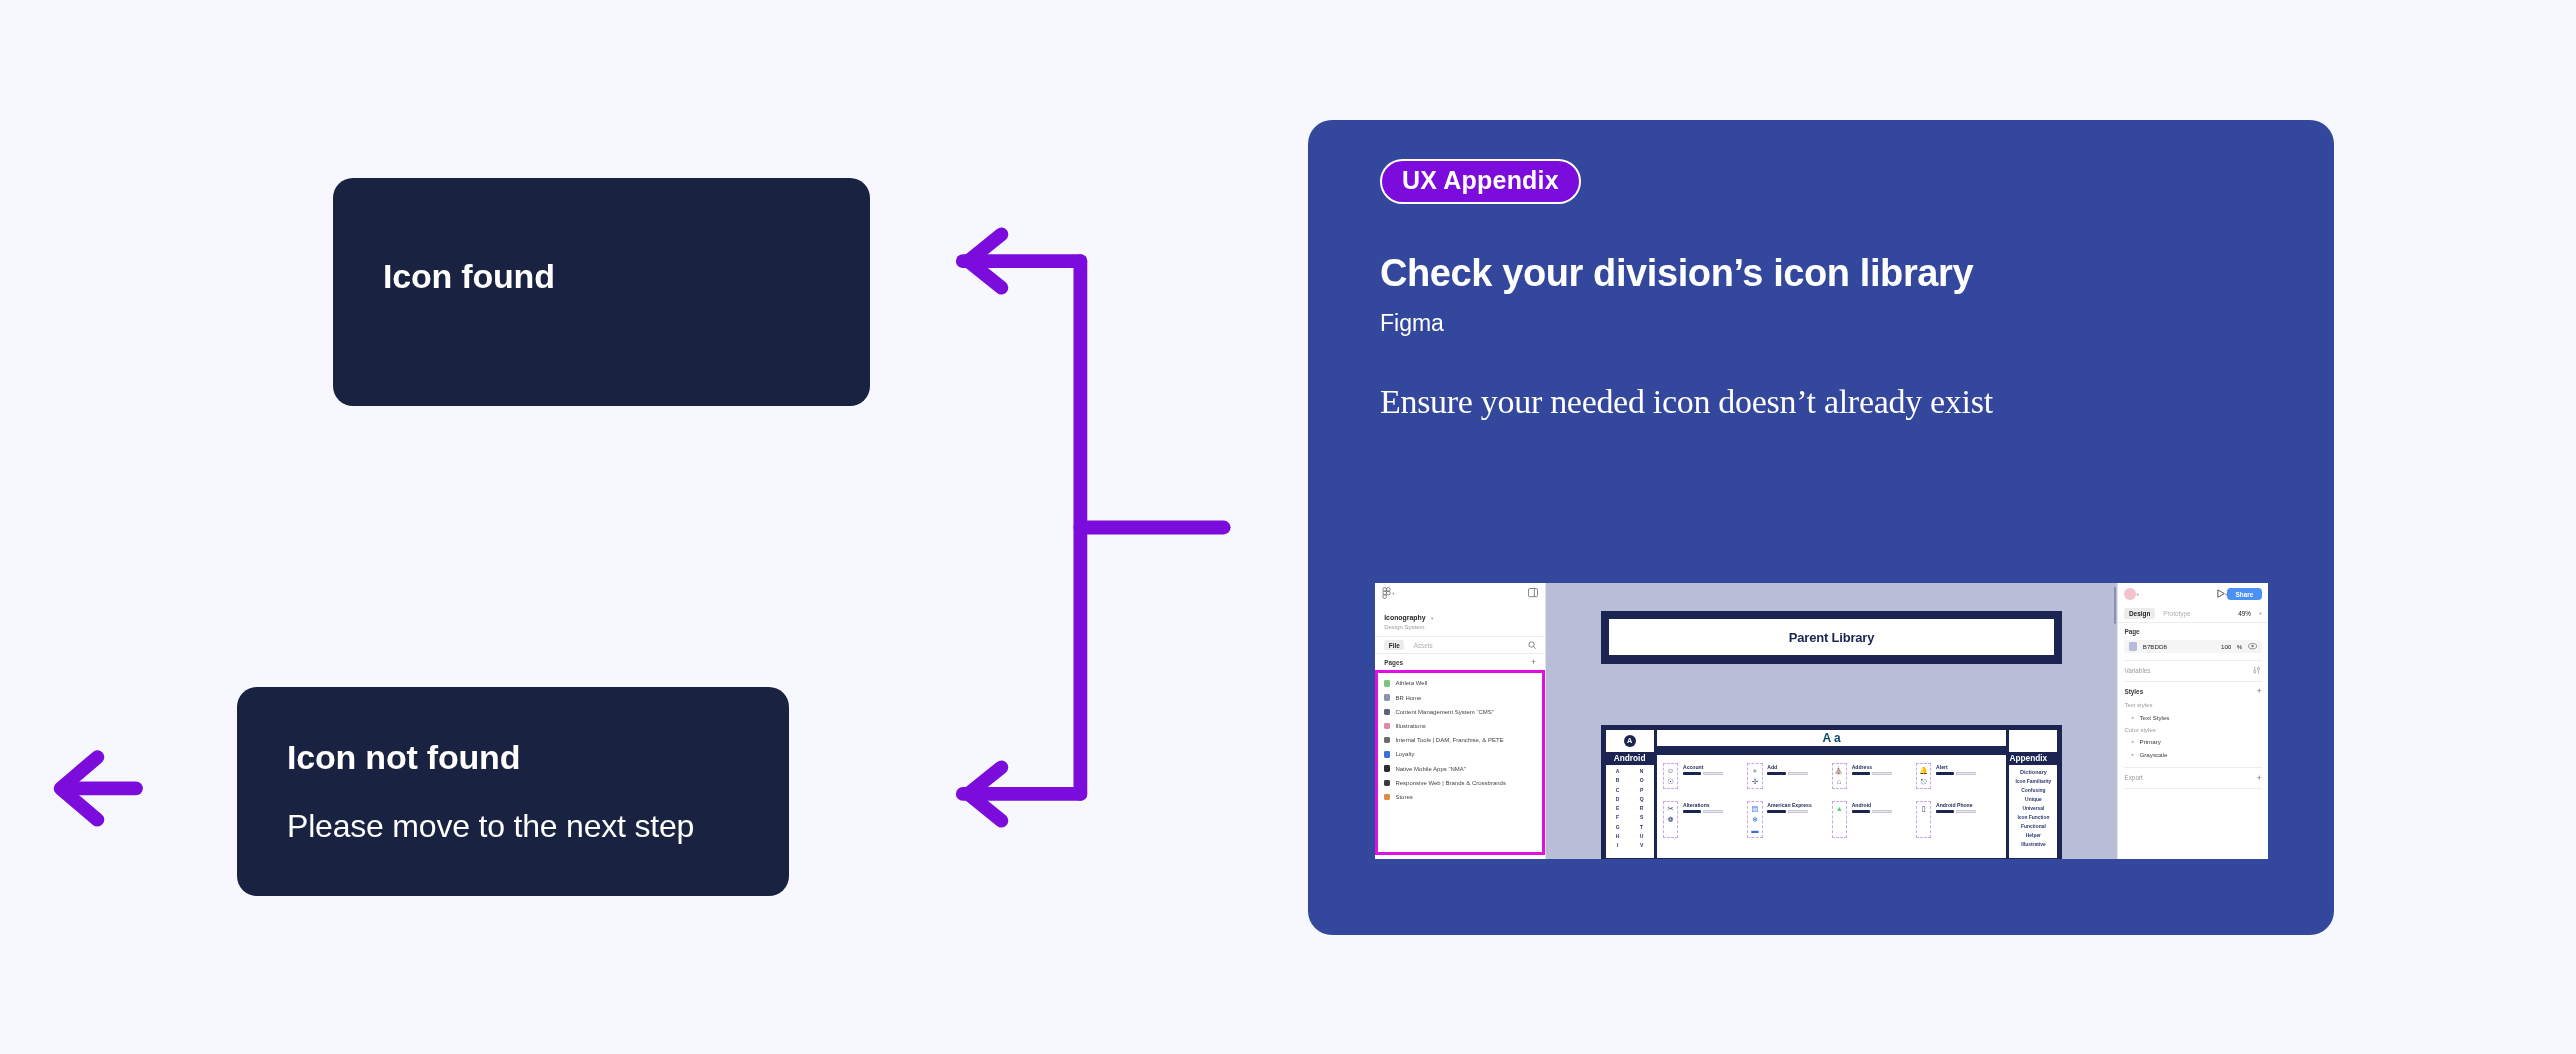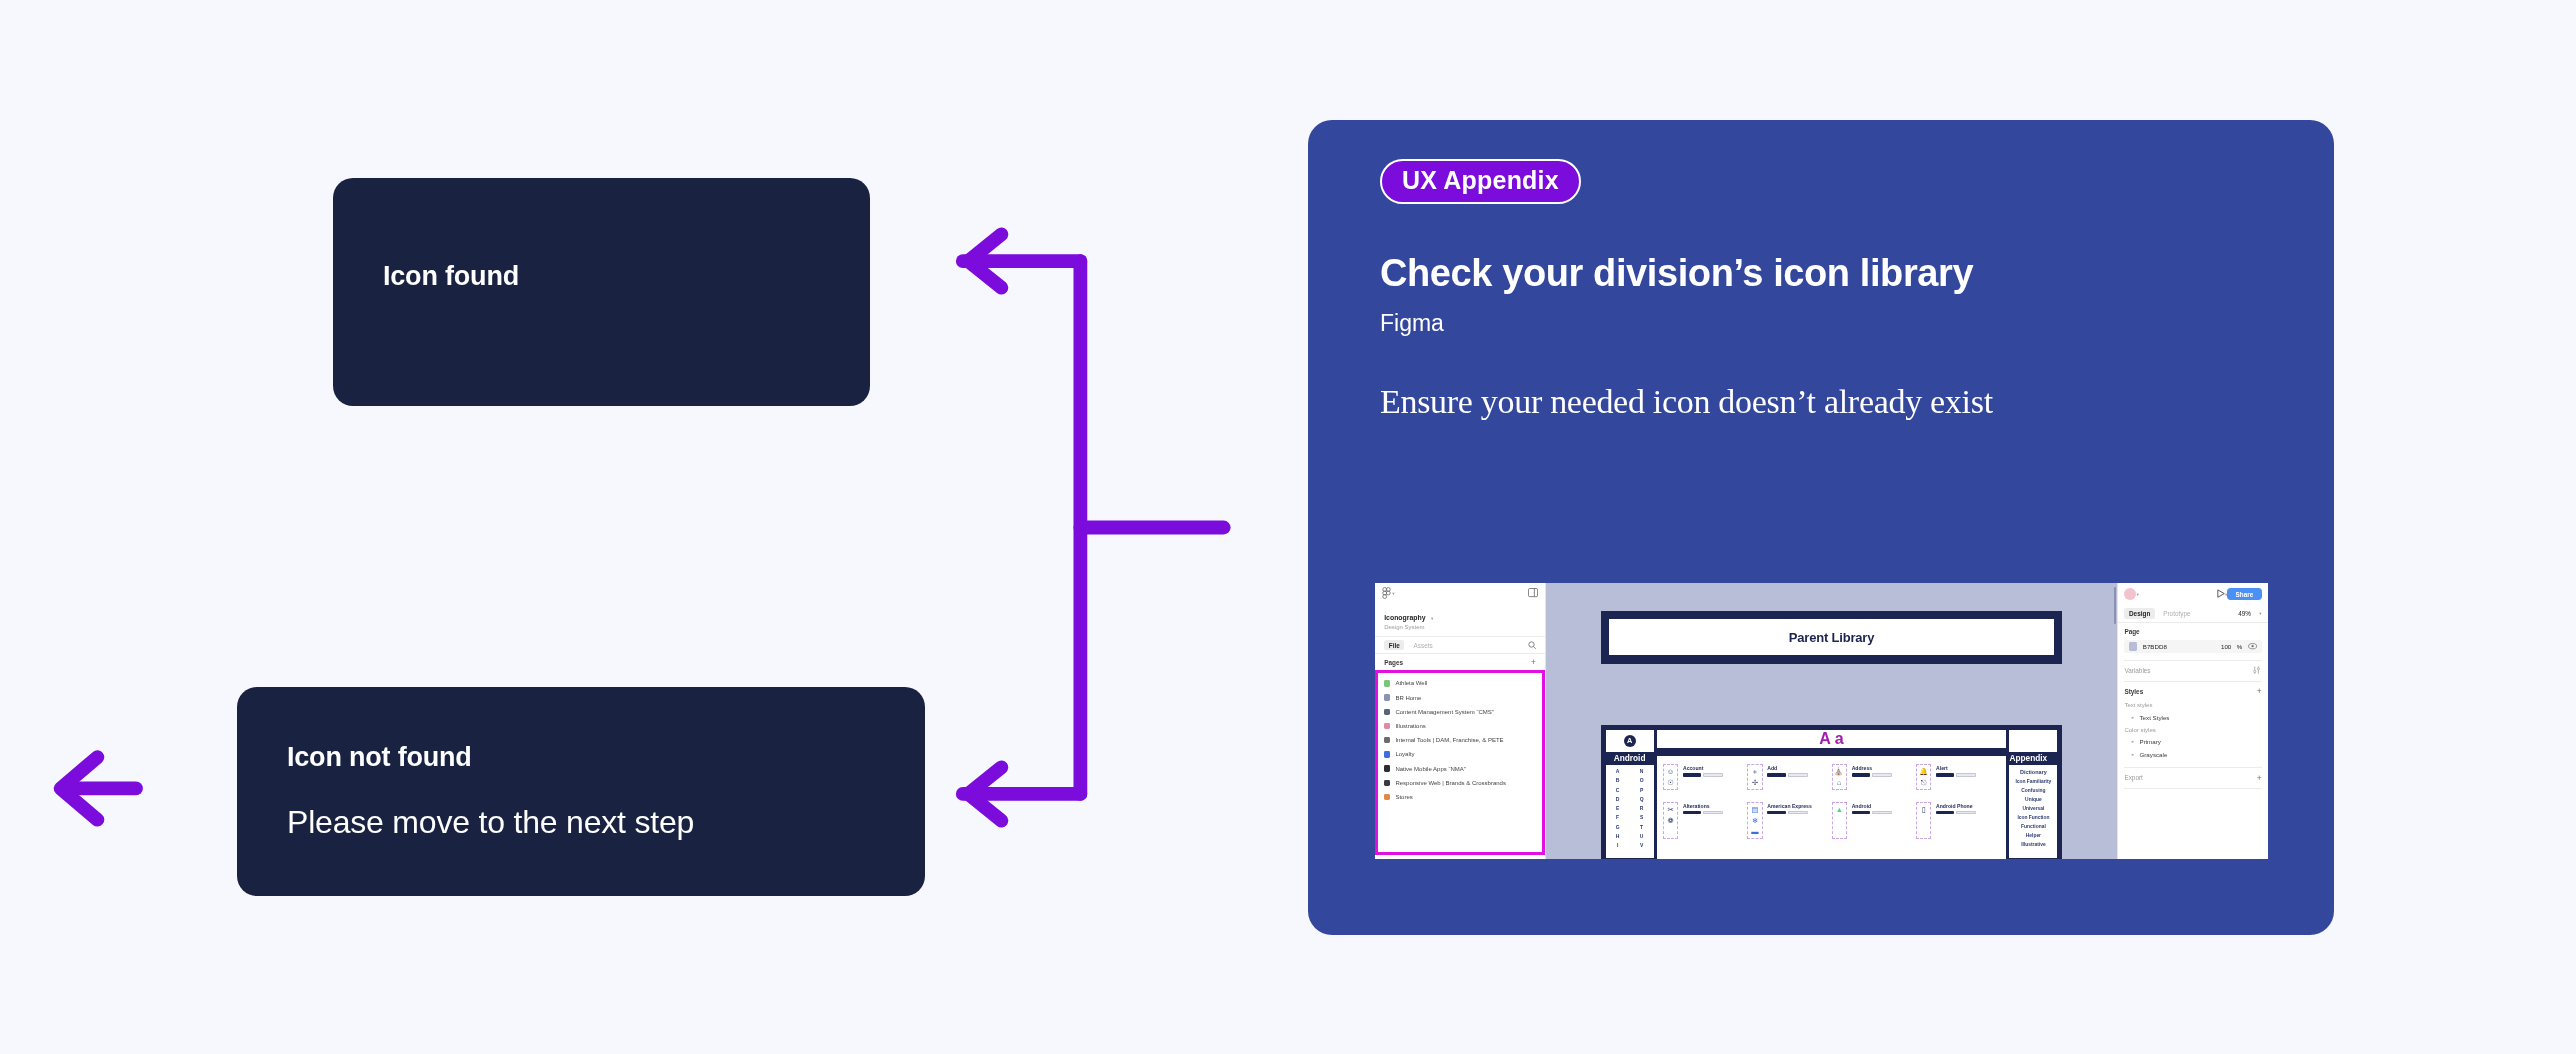--- a/index.html
+++ b/index.html
@@ -16,34 +16,34 @@
     position: absolute;
     background: #1a2242;
     border-radius: 20px;
     color: #ffffff;
     padding: 37px 50px;
     display: flex;
     flex-direction: column;
     justify-content: center;
   }
   .dark-card .dc-title {
-    font-size: 27px;
+    font-size: 34px;
     font-weight: 700;
     letter-spacing: -0.2px;
     line-height: 1.15;
     margin-bottom: 31px;
   }
   .dark-card .dc-sub {
     font-size: 32px;
     font-weight: 400;
     letter-spacing: -0.2px;
     line-height: 1.15;
   }
   #card-found  { left: 333px; top: 178px; width: 537px; height: 228px; }
-  #card-notfound { left: 237px; top: 687px; width: 688px; height: 209px; }
+  #card-notfound { left: 237px; top: 687px; width: 552px; height: 209px; }
 
   
   .arrow-svg { position: absolute; left: 0; top: 0; width: 2576px; height: 1055px; pointer-events: none; }
 
   
   #blue-card {
     position: absolute;
     left: 1308px; top: 120px;
     width: 1026px; height: 815px;
     background: #33479d;
@@ -145,21 +145,21 @@
     background: #1c2551; display: flex; padding: 4.6px;
   }
   .glossary { width: 48px; flex: 0 0 48px; display: flex; flex-direction: column; }
   .gl-badge { background:#fff; height:22px; display:flex; align-items:center; justify-content:center; }
   .gl-badge .circ { width:12px; height:12px; border-radius:50%; background:#1c2551; color:#fff; font-size:7.3px; font-weight:700; display:flex; align-items:center; justify-content:center; }
   .gl-title { color:#fff; font-size:8.3px; font-weight:700; text-align:center; padding:1.8px 0; }
   .gl-letters { background:#fff; flex:1; display:flex; justify-content:space-around; padding-top:2.8px; }
   .gl-col { display:flex; flex-direction:column; align-items:center; gap:3.3px; }
   .gl-col span { font-size:5px; font-weight:700; color:#2e3a6e; }
   .icon-area { flex:1; display:flex; flex-direction:column; margin:0 3.7px; }
-  .ia-head { background:#fff; height:22px; display:flex; align-items:center; justify-content:center; font-size:16px; font-weight:700; color:#a21caf; }
+  .ia-head { background:#fff; height:22px; display:flex; align-items:center; justify-content:center; font-size:12px; font-weight:700; color:#0c4a6e; }
   .ia-body { background:#fff; flex:1; margin-top:8.3px; padding:8.3px 5.5px; display:flex; flex-wrap:wrap; align-content:flex-start; }
   .ia-cell { width:25%; display:flex; gap:4.6px; margin-bottom:12px; }
   .ia-box { border:0.9px dashed #c9a8e8; width:15.6px; padding:2.8px 0; display:flex; flex-direction:column; align-items:center; gap:3.7px; }
   .ia-glyph { font-size:7.3px; color:#2e3a6e; line-height:1; }
   .ia-meta { padding-top:0.9px; }
   .ia-name { font-size:5.1px; font-weight:700; color:#1c2551; white-space:nowrap; }
   .ia-bars { display:flex; gap:1.8px; margin-top:1.8px; }
   .bar-d { height:3.7px; width:18.4px; background:#1c2551; border-radius:0.9px; }
   .bar-l { height:3.7px; width:20px; background:#e9e9f2; border:0.5px solid #c7c7d4; border-radius:0.9px; }
   .appendix { width:48px; flex:0 0 48px; display:flex; flex-direction:column; }

